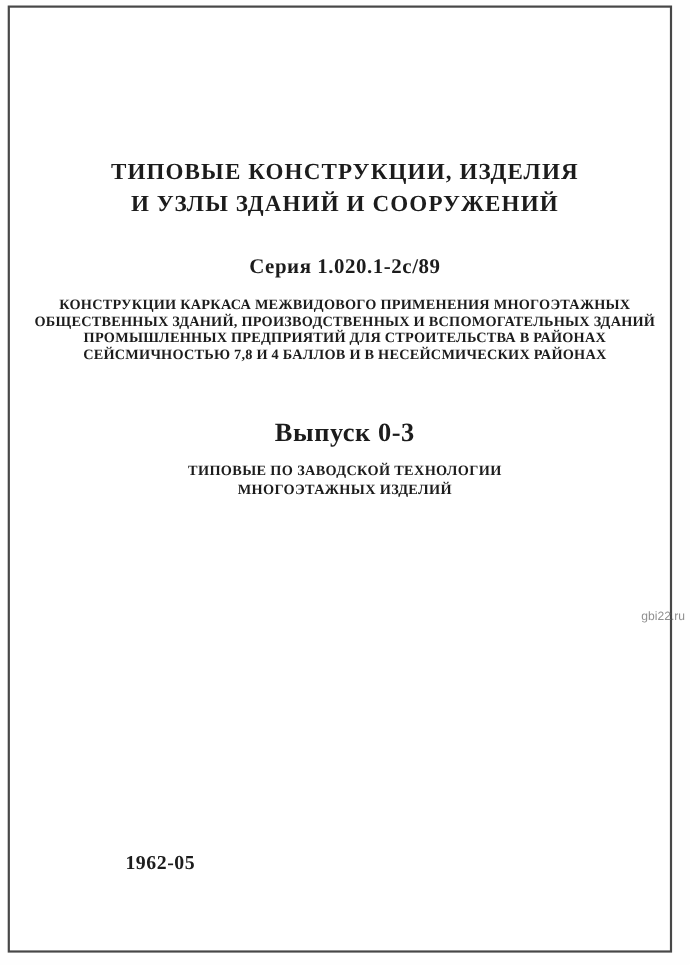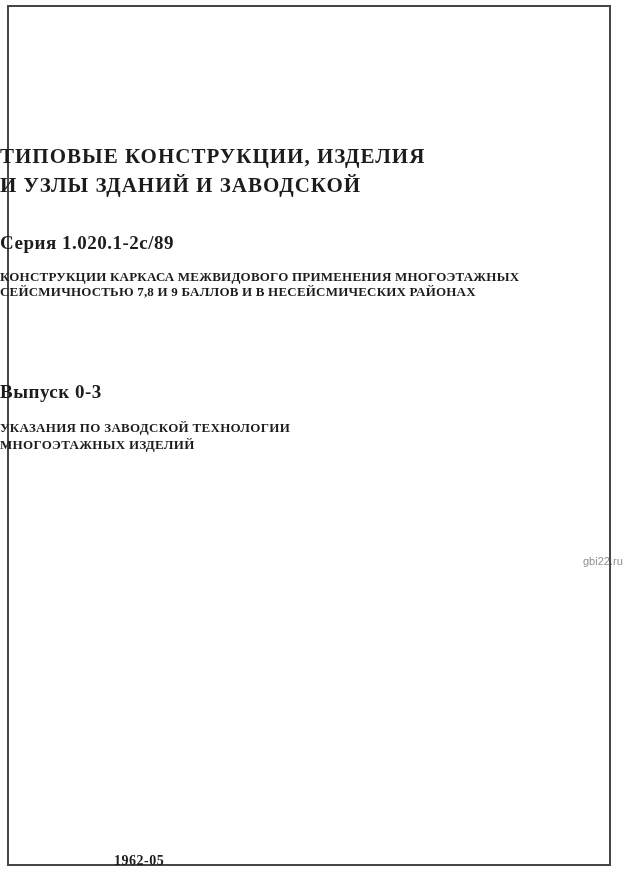--- a/index.html
+++ b/index.html
@@ -22,20 +22,21 @@
     width: 604px;
     height: 861px;
     box-sizing: border-box;
     border: 2px solid #474747;
     background: #ffffff;
   }
   .textblock {
     position: absolute;
     left: 0;
     width: 627px;
+    text-align: center;
     font-weight: bold;
     white-space: nowrap;
   }
   .doc-title {
     top: 142px;
     font-size: 21px;
     line-height: 29px;
     letter-spacing: 1px;
   }
   .series {
@@ -44,21 +45,21 @@
     letter-spacing: 0.5px;
   }
   .description {
     top: 269px;
     font-size: 13px;
     line-height: 15px;
     letter-spacing: 0.2px;
   }
   .issue {
     top: 381px;
-    font-size: 19px;
+    font-size: 24px;
     letter-spacing: 0.5px;
   }
   .subtitle {
     top: 419px;
     font-size: 13px;
     line-height: 17px;
     letter-spacing: 0.3px;
   }
   .watermark {
     position: absolute;
@@ -67,46 +68,48 @@
     font-family: "Liberation Sans", sans-serif;
     font-size: 11px;
     font-weight: normal;
     color: #8f8f8f;
     white-space: nowrap;
     z-index: 2;
   }
   .doc-number {
     position: absolute;
     left: 114px;
-    top: 853px;
-    font-size: 14px;
+    top: 774px;
+    font-size: 18px;
     font-weight: bold;
     letter-spacing: 0.5px;
     font-family: Liberation Serif, serif;
   }
 </style>
 </head>
 <body>
 
 <div class="frame"></div>
 
 <div class="textblock doc-title">
   <div>ТИПОВЫЕ КОНСТРУКЦИИ, ИЗДЕЛИЯ</div>
-  <div>И УЗЛЫ ЗДАНИЙ И ЗАВОДСКОЙ</div>
+  <div>И УЗЛЫ ЗДАНИЙ И СООРУЖЕНИЙ</div>
 </div>
 
 <div class="textblock series">Серия 1.020.1-2с/89</div>
 
 <div class="textblock description">
   <div>КОНСТРУКЦИИ КАРКАСА МЕЖВИДОВОГО ПРИМЕНЕНИЯ МНОГОЭТАЖНЫХ</div>
-  <div>СЕЙСМИЧНОСТЬЮ 7,8 И 9 БАЛЛОВ И В НЕСЕЙСМИЧЕСКИХ РАЙОНАХ</div>
+  <div>ОБЩЕСТВЕННЫХ ЗДАНИЙ, ПРОИЗВОДСТВЕННЫХ И ВСПОМОГАТЕЛЬНЫХ ЗДАНИЙ</div>
+  <div>ПРОМЫШЛЕННЫХ ПРЕДПРИЯТИЙ ДЛЯ СТРОИТЕЛЬСТВА В РАЙОНАХ</div>
+  <div>СЕЙСМИЧНОСТЬЮ 7,8 И 4 БАЛЛОВ И В НЕСЕЙСМИЧЕСКИХ РАЙОНАХ</div>
 </div>
 
 <div class="textblock issue">Выпуск 0-3</div>
 
 <div class="textblock subtitle">
-  <div>УКАЗАНИЯ ПО ЗАВОДСКОЙ ТЕХНОЛОГИИ</div>
+  <div>ТИПОВЫЕ ПО ЗАВОДСКОЙ ТЕХНОЛОГИИ</div>
   <div>МНОГОЭТАЖНЫХ ИЗДЕЛИЙ</div>
 </div>
 
 <div class="watermark">gbi22.ru</div>
 
 <div class="doc-number">1962-05</div>
 
 </body></html>

